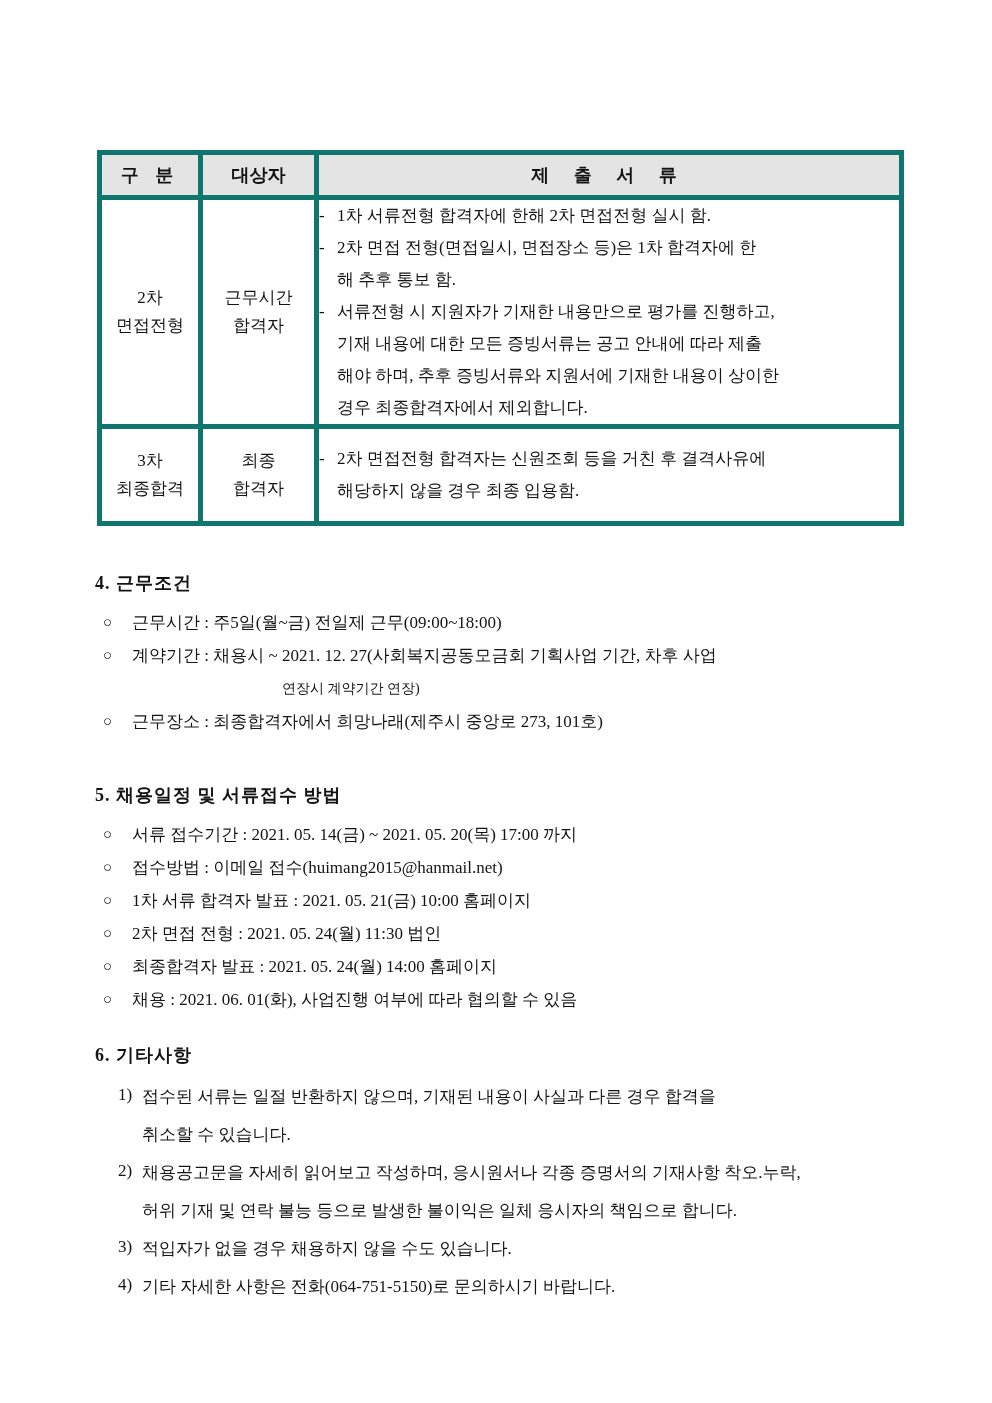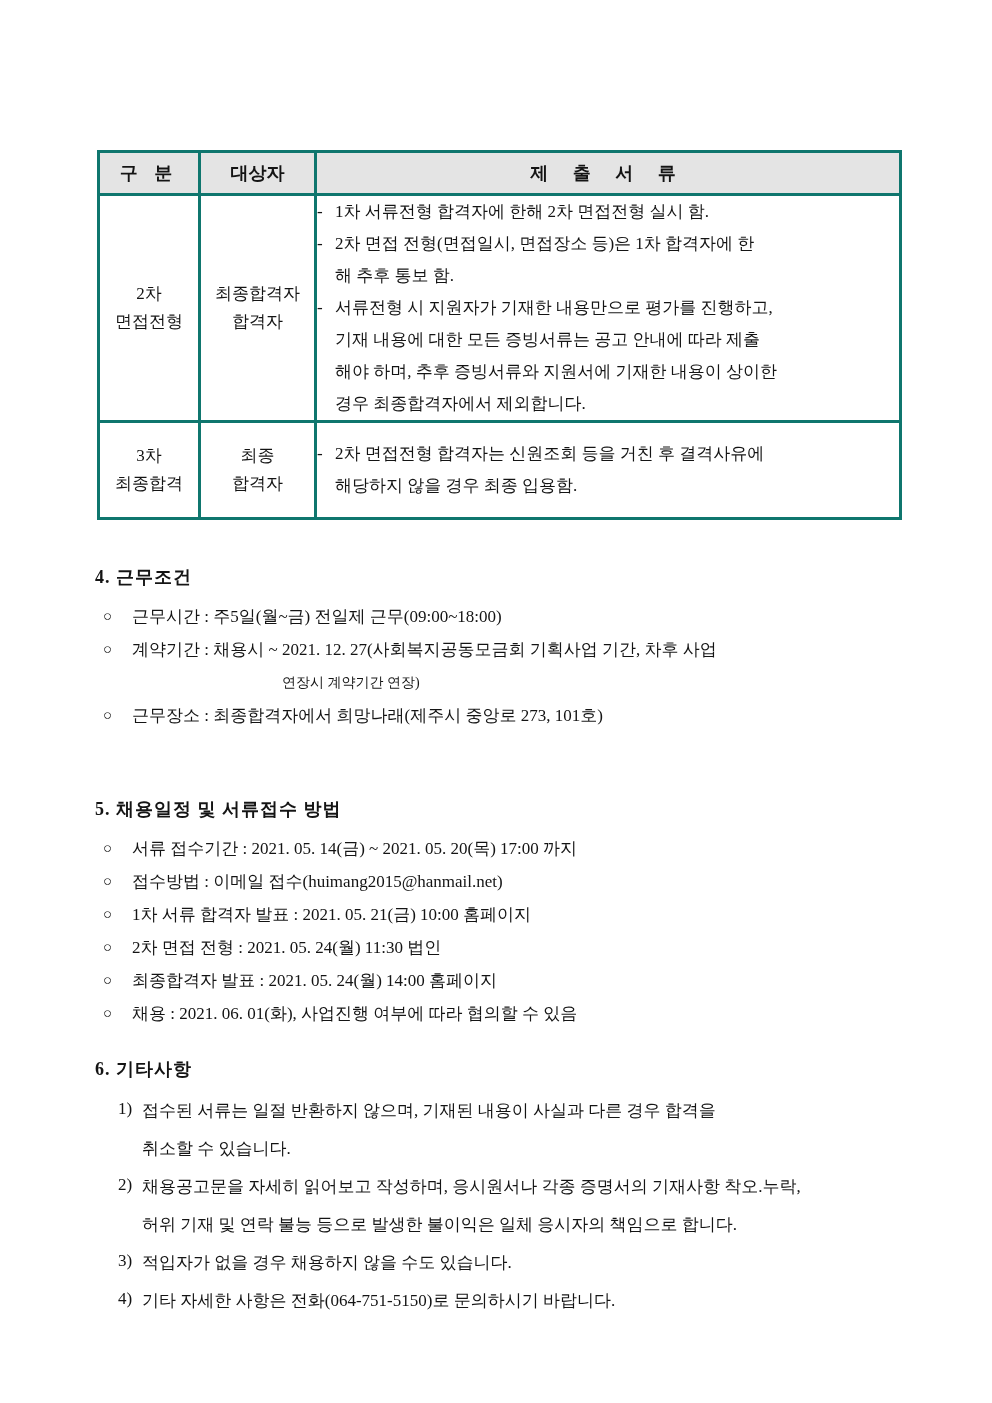--- a/index.html
+++ b/index.html
@@ -25,21 +25,21 @@
     border-collapse: collapse;
     table-layout: fixed;
     width: 802px;
     margin-left: 2px;
     border: 2px solid #000;
   }
   table.screen col.c1 { width: 101px; }
   table.screen col.c2 { width: 116px; }
   table.screen col.c3 { width: 585px; }
   table.screen th, table.screen td {
-    border: 3px solid #0f766e;
+    border: 5px solid #0f766e;
     padding: 0;
   }
   table.screen th {
     background: #e4e4e4;
     font-size: 18px;
     font-weight: bold;
     height: 40px;
     text-align: center;
     vertical-align: middle;
     border-bottom: 2px solid #000;
@@ -66,21 +66,21 @@
     width: 18px;
     line-height: 32px;
   }
   .btxt {
     white-space: pre-line;
     line-height: 32px;
   }
 
   
   .sec4 { margin-top: 44px; }
-  .sec5 { margin-top: 64px; }
+  .sec5 { margin-top: 44px; }
   .sec6 { margin-top: 26px; }
   .sec-h {
     font-size: 18px;
     font-weight: bold;
     line-height: 26px;
     letter-spacing: 1px;
   }
   .olist { margin-top: 10px; }
   .oitem {
     display: flex;
@@ -126,21 +126,21 @@
         </colgroup>
       <tbody>
           <tr>
         <th class="mid-sp">구 분</th>
         <th>대상자</th>
         <th class="wide-sp">제 출 서 류</th>
       </tr>
       <tr class="row-tall">
         <td class="cell-center">2차
 면접전형</td>
-        <td class="cell-center">최종합격자
+        <td class="cell-center">근무시간
 합격자</td>
         <td class="cell-docs">
           <div class="bullet">
             <span class="dash">-</span>
             <div class="btxt">1차 서류전형 합격자에 한해 2차 면접전형 실시 함.</div>
           </div>
           <div class="bullet">
             <span class="dash">-</span>
             <div class="btxt">2차 면접 전형(면접일시, 면접장소 등)은 1차 합격자에 한
 해 추후 통보 함.</div>

